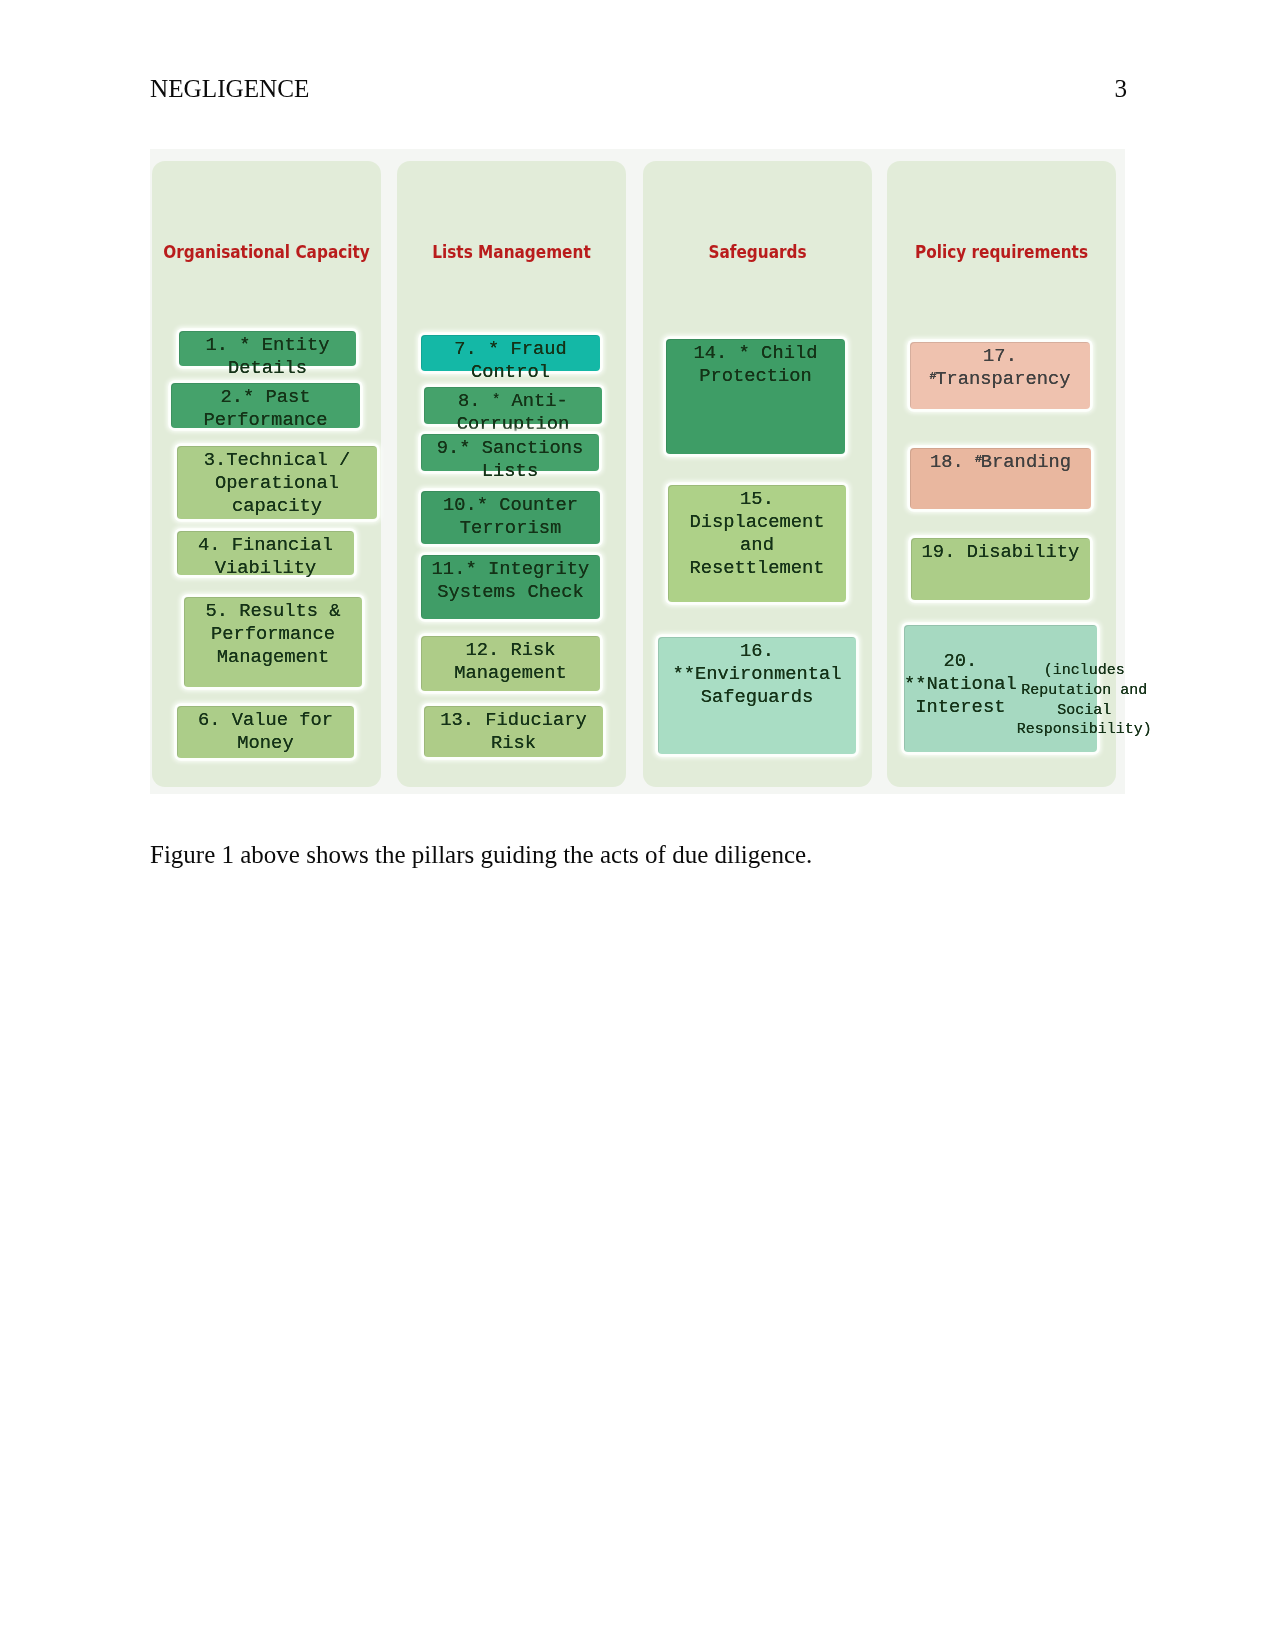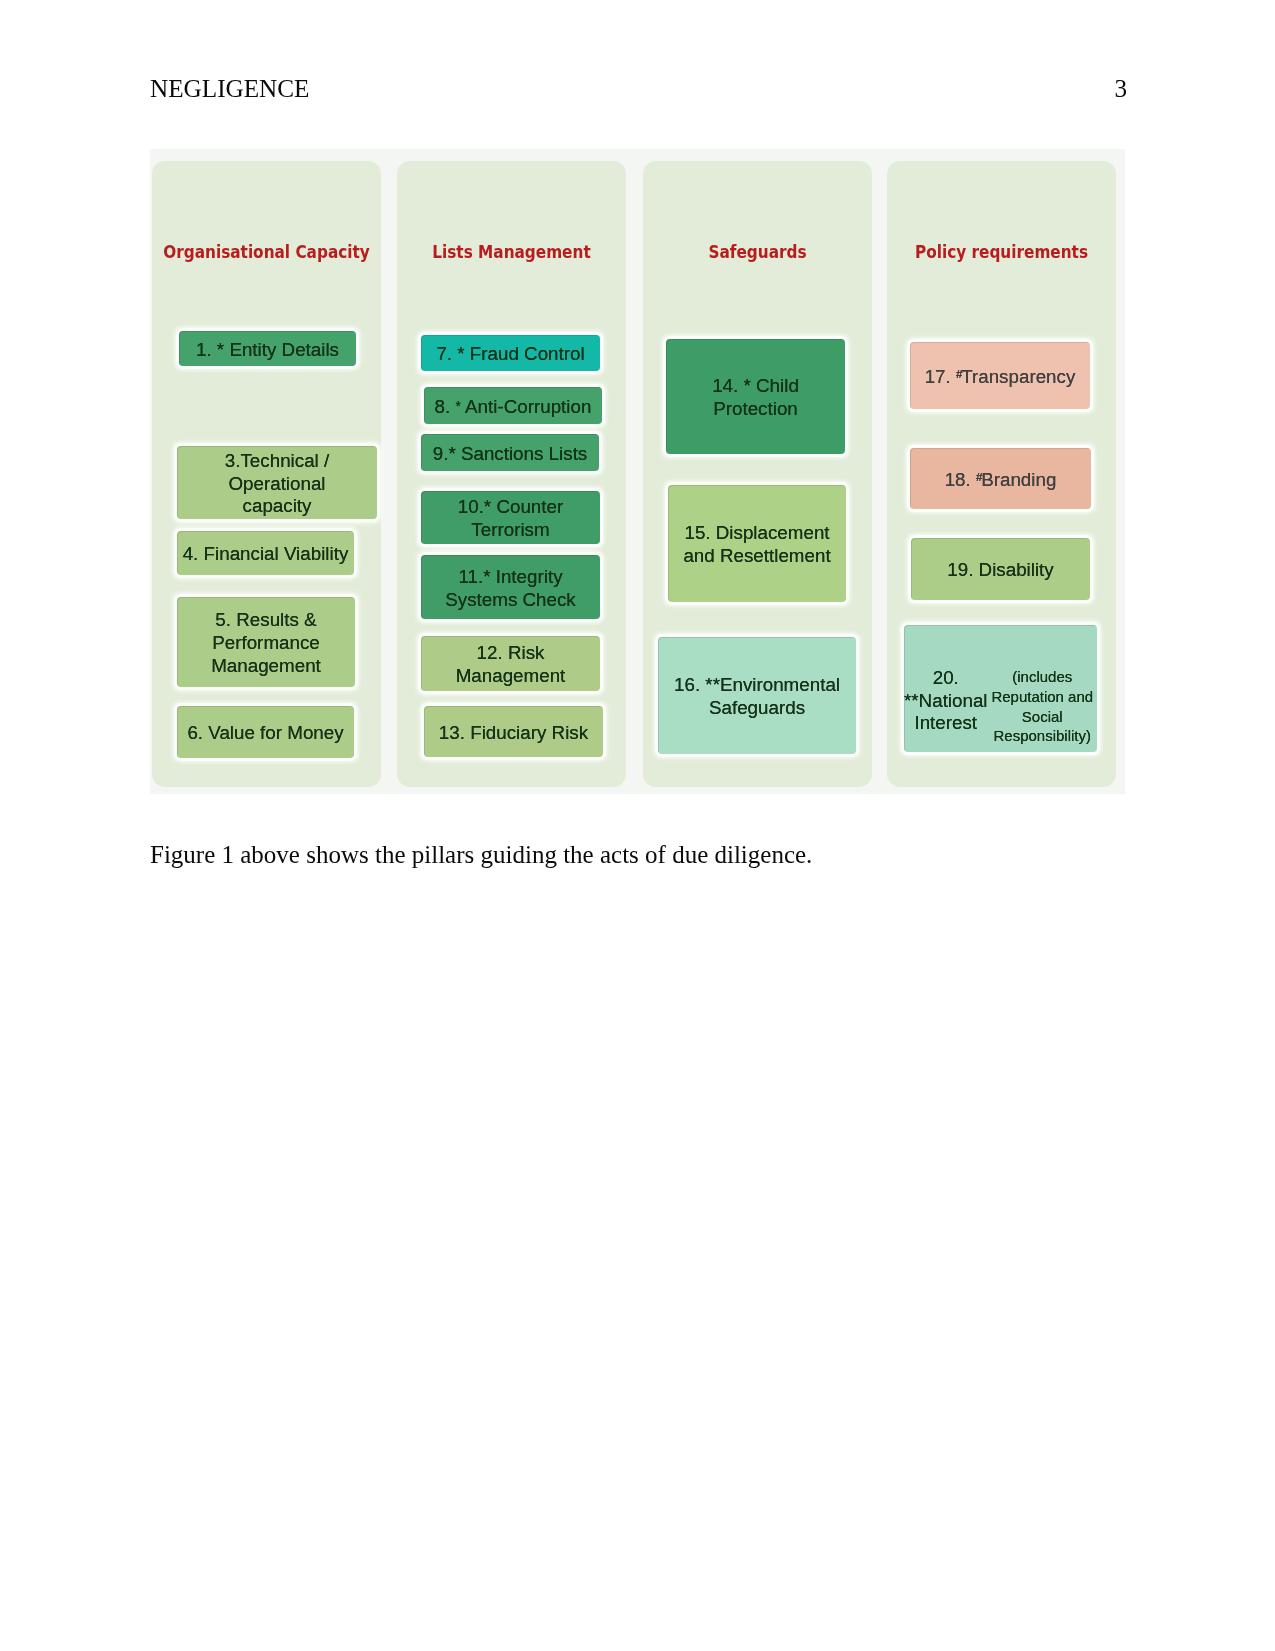--- a/index.html
+++ b/index.html
@@ -20,22 +20,22 @@
   .panel { position:absolute; top:12px; width:229px; height:626px;
            background:#e2ecd9; border-radius:13px; }
   .panel-title { position:absolute; left:0; right:0; top:81px; text-align:center;
                  font-family:"DejaVu Sans", sans-serif; font-stretch:condensed; font-weight:bold;
                  font-size:17px; color:#b91c1c; }
   .card { position:absolute;
           border-radius:4px;
           box-shadow:0 0 0 2.8px #fdfffc, 0 0 4px 3.3px #fbfefa,
                      inset 1px 1px 0 rgba(0,0,0,0.10);
           background-image:linear-gradient(160deg, rgba(255,255,255,0.12) 0%, rgba(255,255,255,0) 42%, rgba(0,0,0,0.035) 100%);
-          display:flex; align-items:center; justify-content:center; text-align:center;
-          font-family:Liberation Sans, sans-serif; font-stretch:condensed;
+          display:flex; justify-content:center; text-align:center;
+          font-family:Liberation Mono, monospace; font-stretch:condensed;
           font-size:18.8px; color:#143217; line-height:1.22; padding-top:3px; box-sizing:border-box;
           text-shadow:0 0 0.45px currentColor; }
   .card-stack { flex-direction:row; padding-top:25px; box-sizing:border-box; justify-content:flex-start; }
   .card-brown { color:#404040; }
   .marker2 { font-size:0.74em; vertical-align:0.18em; }
   .marker { font-size:0.62em; vertical-align:0.42em; letter-spacing:-0.08em; margin-right:-0.03em; font-weight:bold; }
   .card-sub { font-size:15.0px; font-weight:normal; text-shadow:0 0 0.55px currentColor; line-height:1.32; margin-top:11px; }
   .caption { position:absolute; left:150px; top:841px; font-size:25.0px; color:#0b0b0b; }
 </style>
 </head>
@@ -45,27 +45,30 @@
   <div class="hdr">NEGLIGENCE</div>
   <div class="pgnum">3</div>
 
   <div class="figure">
 
     <div class="panel" style="left:2px">
       <div class="panel-title">Organisational Capacity</div>
       <div class="card" style="left:27px;width:177px;top:170px;height:35px;background:#45a26b">
           <span>1. * Entity Details</span>
         </div>
+      <div class="card" style="left:19px;width:189px;top:222px;height:45px;background:#45a26b">
+          <span>2.* Past Performance</span>
+        </div>
       <div class="card" style="left:25px;width:200px;top:285px;height:73px;background:#accd89">
           <span>3.Technical /<br>Operational<br>capacity</span>
         </div>
       <div class="card" style="left:25px;width:177px;top:370px;height:44px;background:#accd89">
           <span>4. Financial Viability</span>
         </div>
-      <div class="card" style="left:25px;width:178px;top:436px;height:90px;background:#accd89">
+      <div class="card" style="left:32px;width:178px;top:436px;height:90px;background:#accd89">
           <span>5. Results &amp;<br>Performance<br>Management</span>
         </div>
       <div class="card" style="left:25px;width:177px;top:545px;height:52px;background:#accd89">
           <span>6. Value for Money</span>
         </div>
     </div>
 
     <div class="panel" style="left:247px">
       <div class="panel-title">Lists Management</div>
       <div class="card" style="left:24px;width:179px;top:174px;height:36px;background:#14b8a6">

